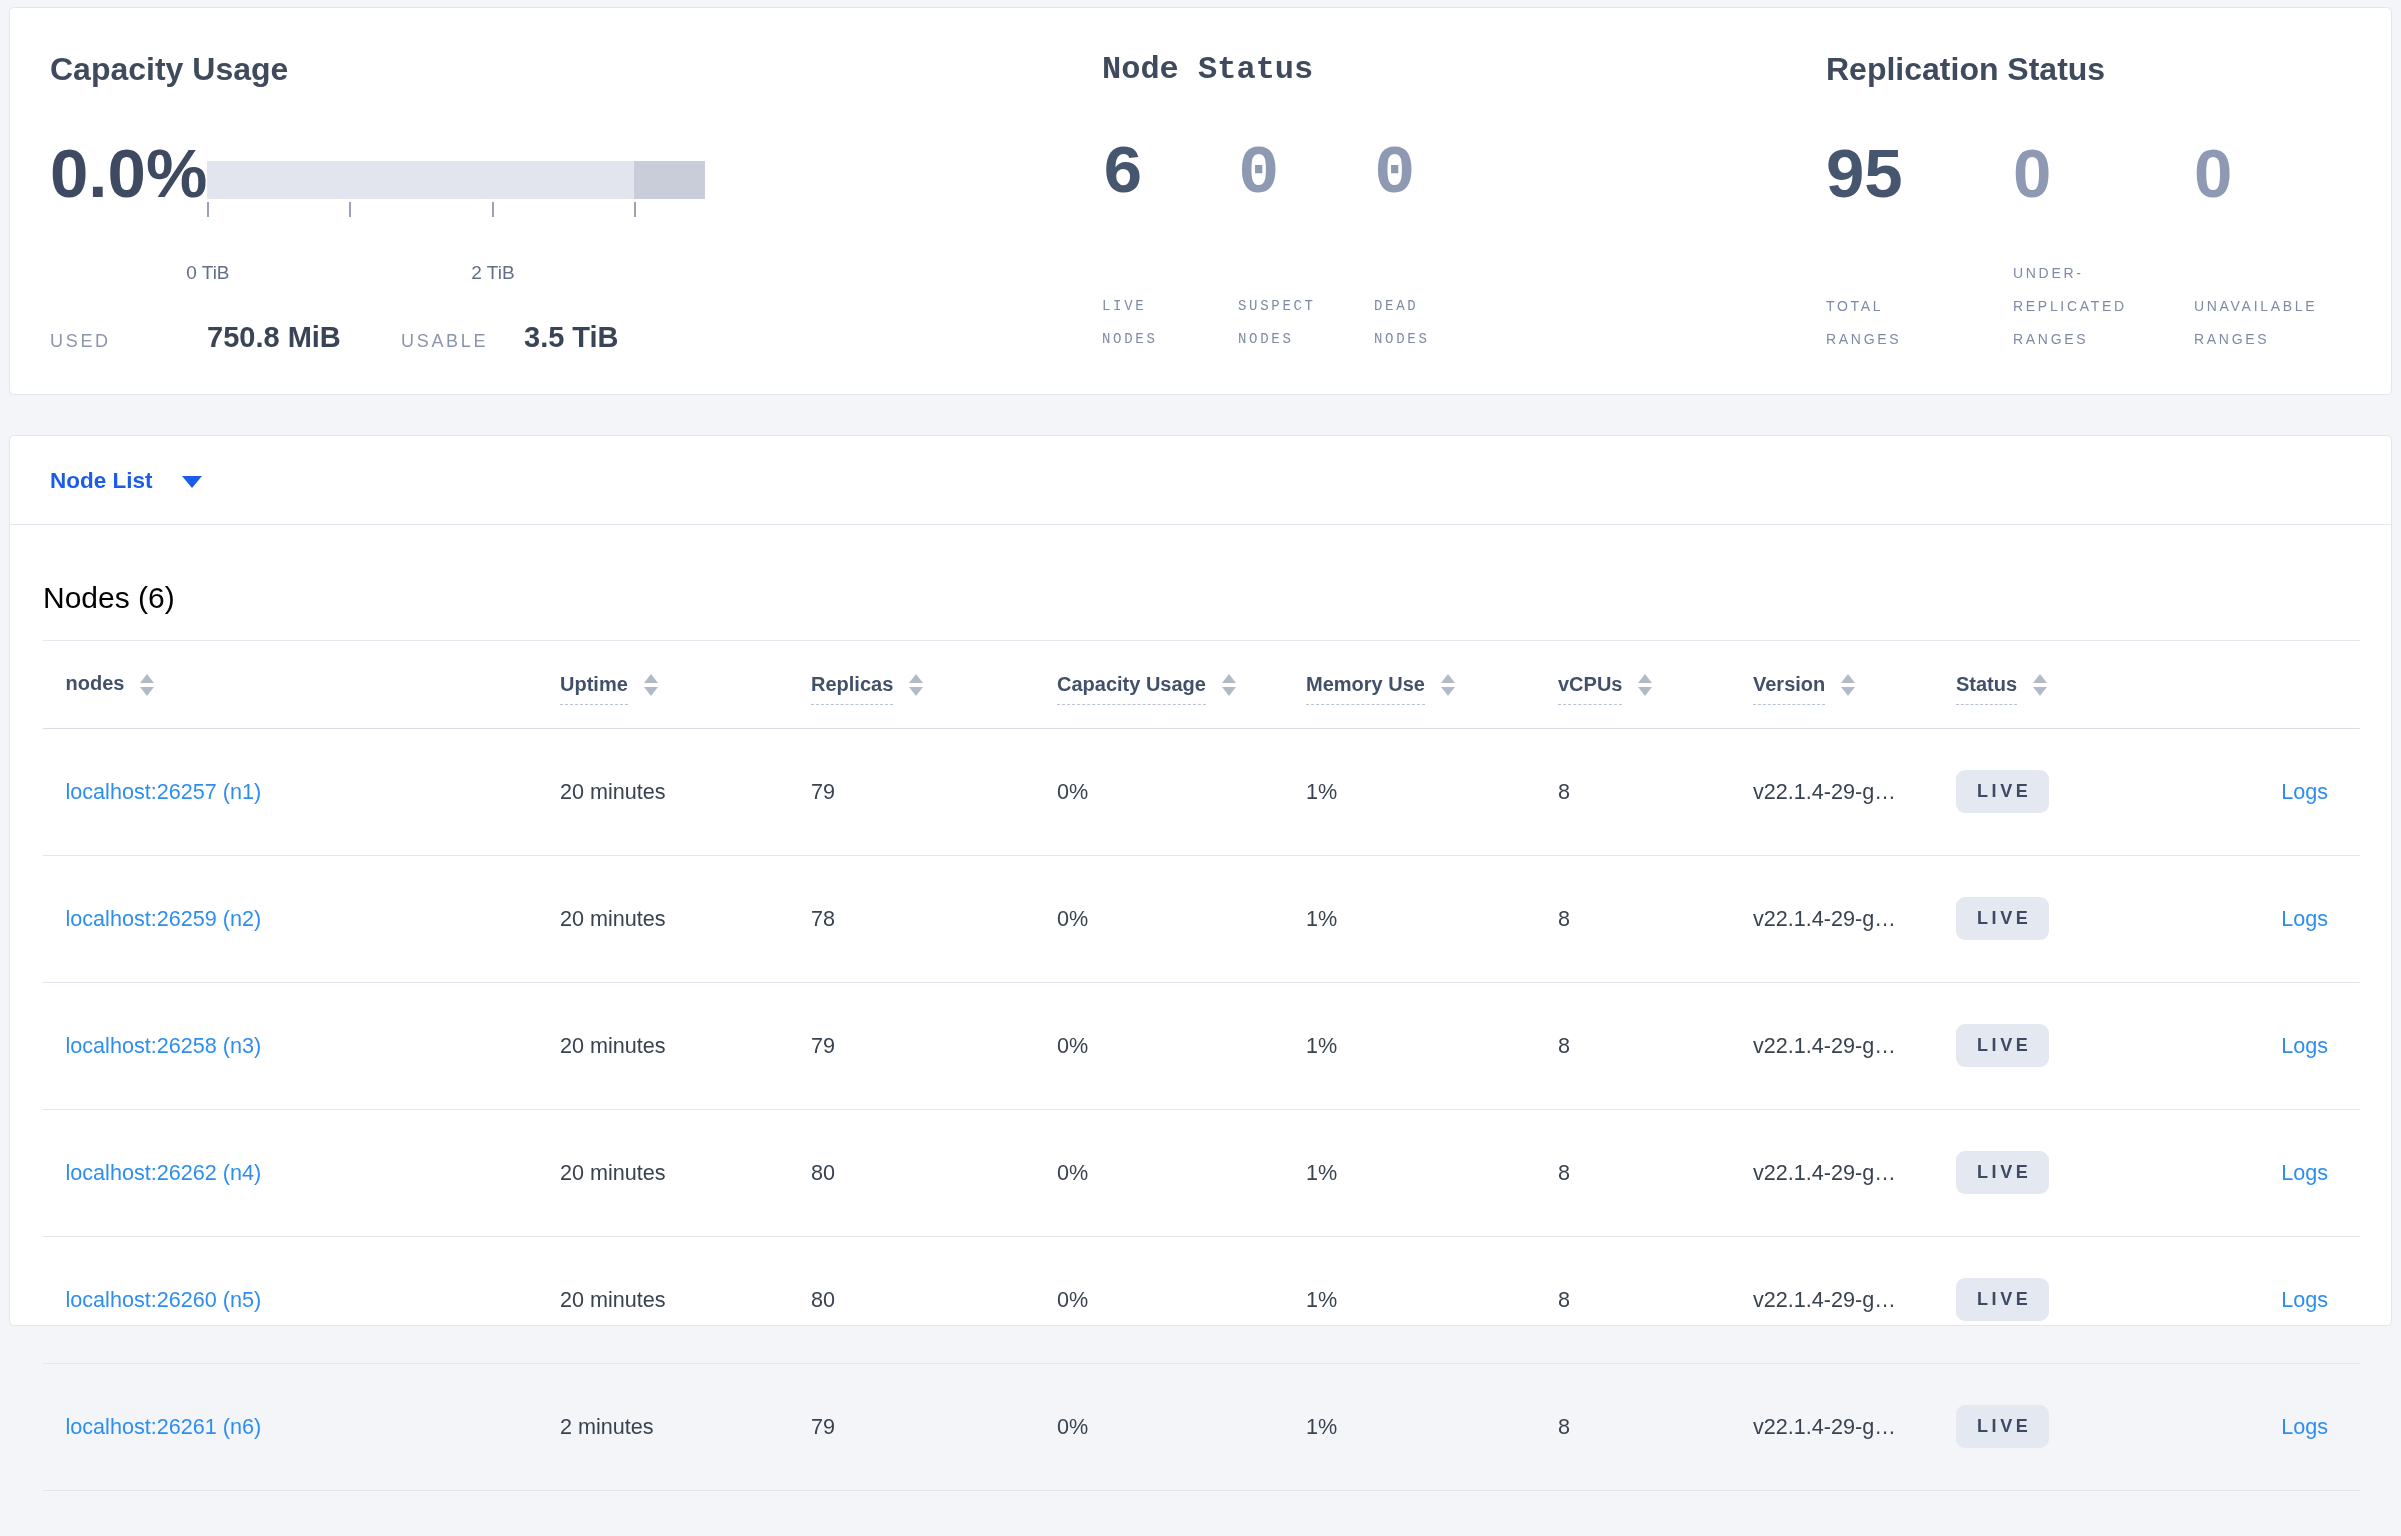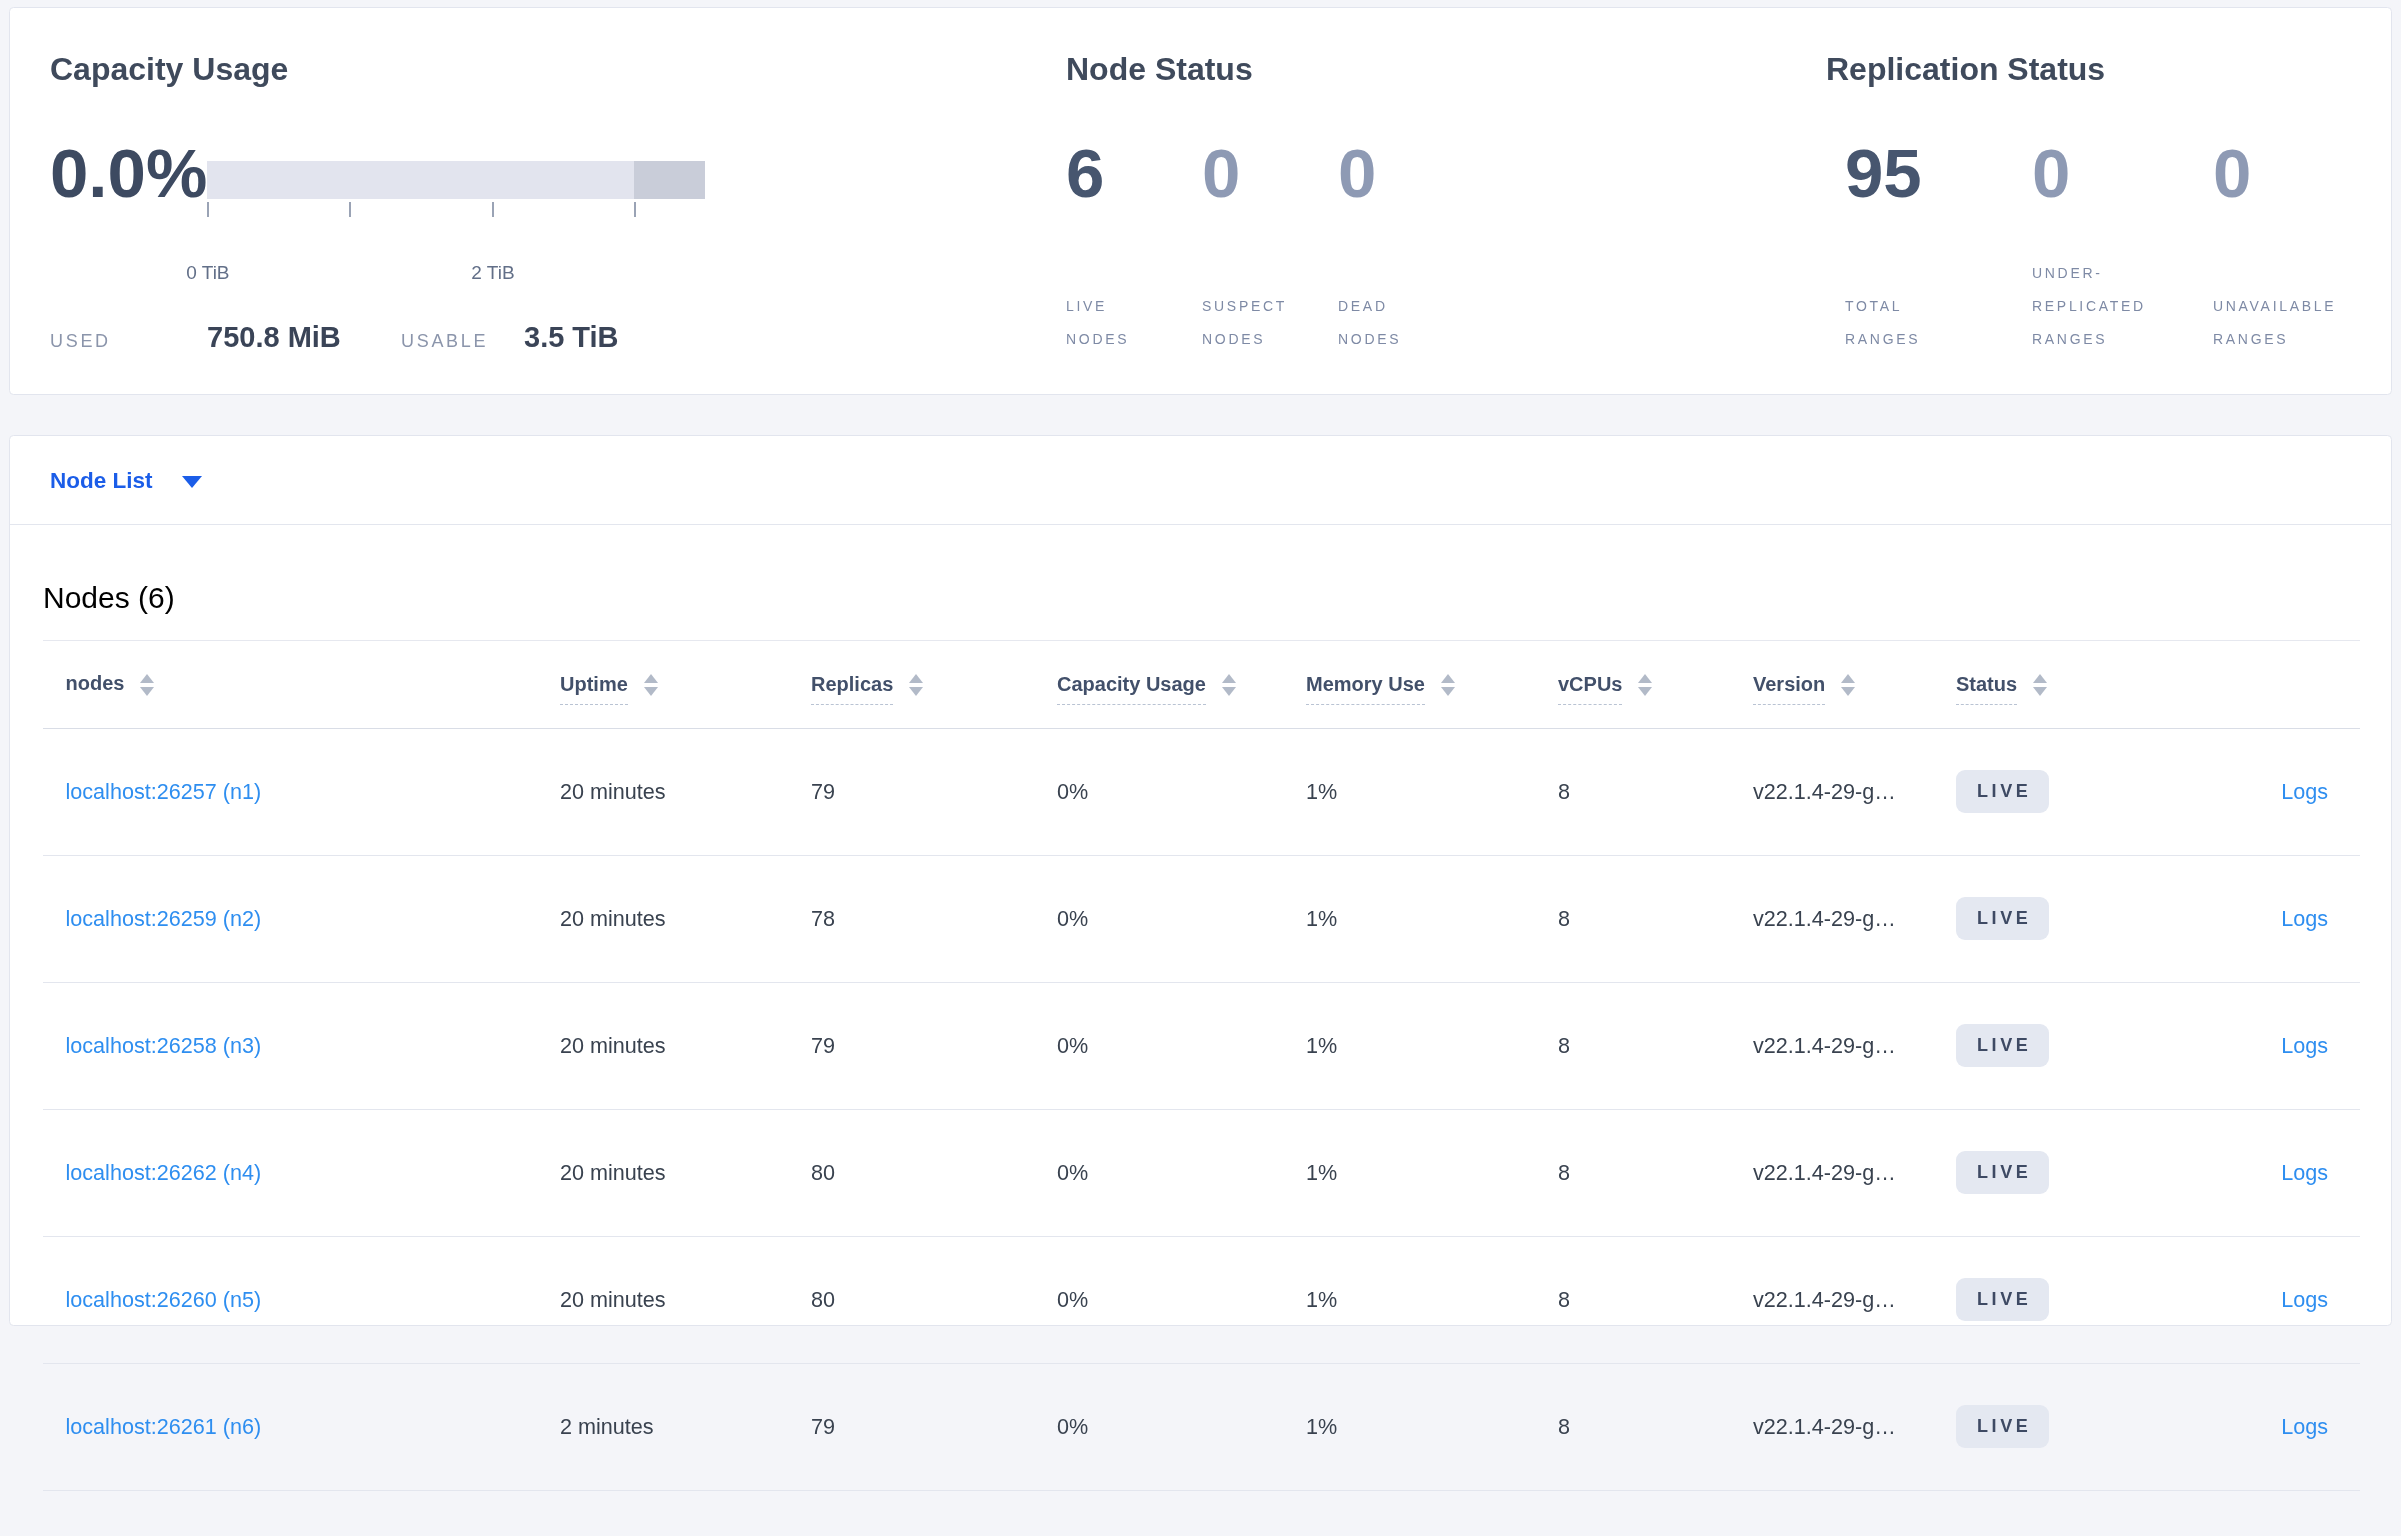--- a/index.html
+++ b/index.html
@@ -20,21 +20,21 @@
   .list-card { top:435px; height:891px; }
 
   
   .sec { position:absolute; top:0; height:100%; }
   .sec-title {
     position:absolute; top:41px; left:0;
     font-size:32px; line-height:41px; font-weight:600; color:#3f4a5c;
     white-space:nowrap;
   }
   .sec-capacity { left:40px; width:992px; }
-  .sec-nodes    { left:1056px; width:739px; }
+  .sec-nodes    { left:1092px; width:739px;font-family:Liberation Mono, monospace; }
   .sec-repl     { left:1816px; width:568px; }
 
   .cap-pct {
     position:absolute; left:0; top:128px;
     font-size:69px; line-height:76px; font-weight:700; color:#3d4a61;
   }
   .cap-chart { position:absolute; left:157px; top:153px; width:538px; }
   .cap-bar { position:relative; width:498px; height:38px; background:#e2e4ee; }
   .cap-bar-dark { position:absolute; right:0; top:0; height:100%; background:#c9cdd9; }
   .cap-ticks { position:absolute; left:0; top:41px; width:498px; height:14.4px; }
@@ -56,21 +56,21 @@
   .w-label1 { width:157px; } .w-value1 { width:194px; } .w-label2 { width:123px; }
 
   .stats-row { position:absolute; left:0; top:128px; height:220px; display:flex; }
   .stat { display:flex; flex-direction:column; justify-content:space-between; }
   .stat-value { font-size:69px; line-height:76px; font-weight:600; color:#8e9ab4; }
   .stat-value.em { color:#47566f; }
   .stat-label { font-size:14px; line-height:33px; letter-spacing:2.7px; color:#7e8aa5; }
   .sec-nodes .stat:nth-child(1){ width:136px; }
   .sec-nodes .stat:nth-child(2){ width:136px; }
   .sec-nodes .stat:nth-child(3){ width:162px; }
-  .sec-repl  .stat:nth-child(1){ width:187px;margin-left:19px; }
+  .sec-repl  .stat:nth-child(1){ width:187px; }
   .sec-repl  .stat:nth-child(2){ width:181px; }
   .sec-repl  .stat:nth-child(3){ width:194px; }
 
   
   .view-bar {
     height:89px; border-bottom:0.9px solid #e3e6ee;
     display:flex; align-items:center; padding-left:40px;
   }
   .view-selector {
     display:inline-flex; align-items:center; cursor:pointer;

